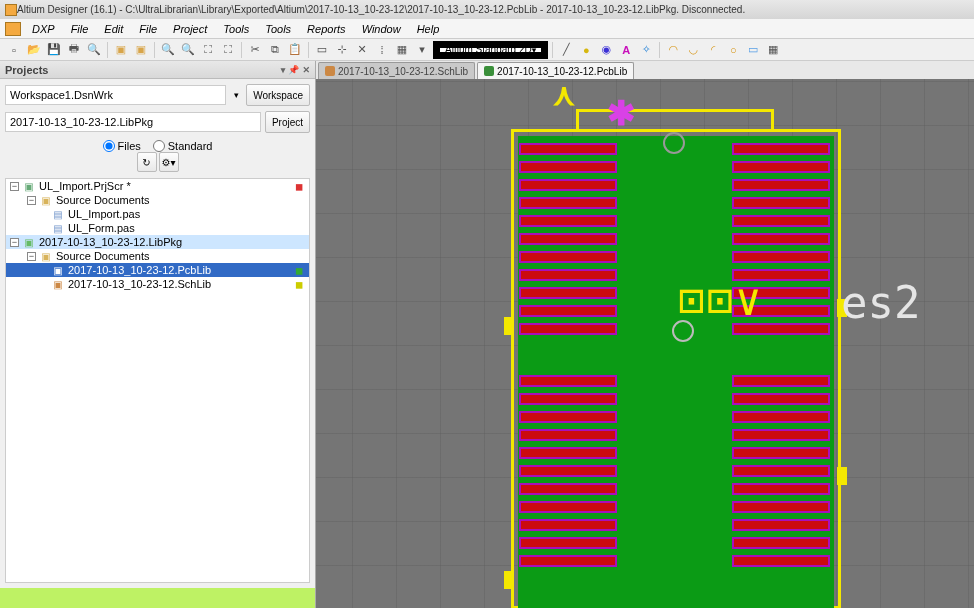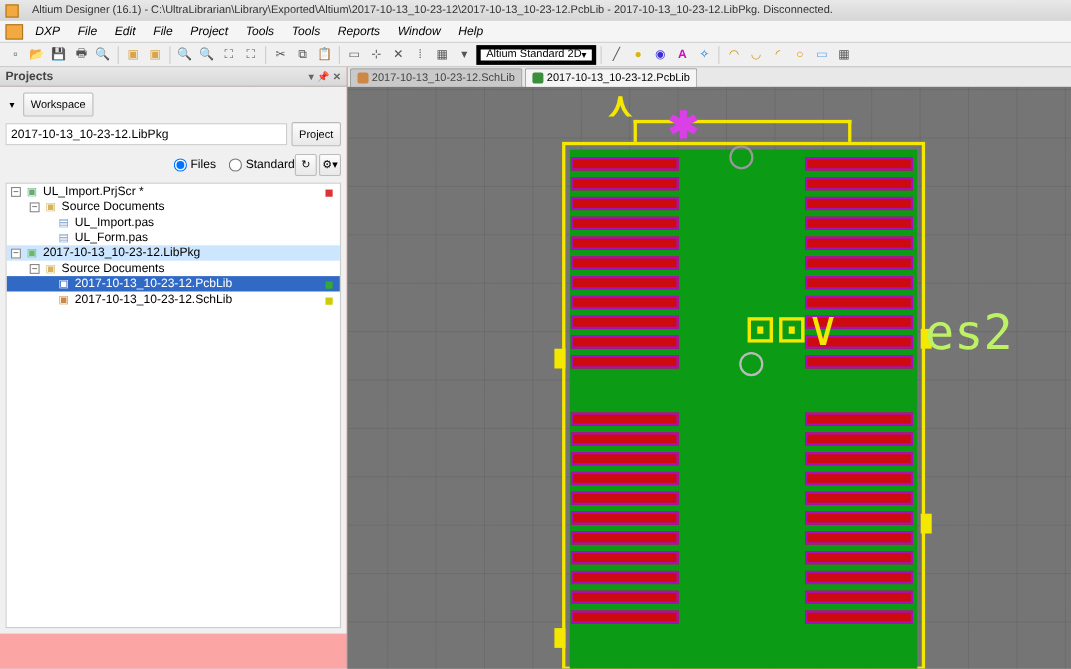--- a/index.html
+++ b/index.html
@@ -14,21 +14,21 @@
     position: relative;
   }
   .titlebar {
     background: linear-gradient(#e8e8e8, #d5d5d5);
     height: 19px;
     padding: 2px 5px;
     font-size: 10px;
     color: #333;
     display: flex;
     align-items: center;
-    gap: 12px;
+    gap: 0;
   }
   .titlebar .appicon {
     width: 12px; height: 12px;
     background: #f4a940;
     border: 1px solid #aa7720;
   }
   .menubar {
     background: #f5f5f5;
     height: 20px;
     padding: 0 5px;
@@ -66,35 +66,35 @@
     cursor: pointer;
     color: #555;
   }
   .toolbar .sep {
     width: 1px; height: 16px;
     background: #ccc;
     margin: 0 2px;
   }
   .toolbar .combo {
     height: 18px;
-    border: 4px solid #000000;
+    border: 7px solid #000000;
     background: #fff;
     padding: 0 5px;
     font-size: 10px;
     display: flex;
     align-items: center;
     min-width: 100px;
   }
   .main {
     display: flex;
     height: 547px;
   }
   .left-panel {
     width: 316px;
-    background: #fca5a5;
+    background: #bef264;
     border-right: 1px solid #aaa;
     display: flex;
     flex-direction: column;
   }
   .panel-header {
     background: linear-gradient(#e8e8e8, #d8d8d8);
     height: 18px;
     padding: 0 5px;
     font-size: 11px;
     font-weight: bold;
@@ -138,23 +138,24 @@
     height: 22px;
     border: 1px solid #bbb;
     background: linear-gradient(#fdfdfd,#e8e8e8);
     border-radius: 2px;
     padding: 0 6px;
     font-size: 10px;
     cursor: pointer;
   }
   .radio-row {
     display: flex;
-    justify-content: flex-end;
+    justify-content: center;
     align-items: center;
     padding: 2px 0 6px;
+    flex-direction: column;
   }
   .radio-row label {
     display: flex;
     align-items: center;
     gap: 3px;
     font-size: 11px;
   }
   .radio-row input[type=radio]{ margin:0; width:12px; height:12px;}
   .radio-row .rightbtns {
     display: flex;
@@ -292,21 +293,21 @@
     position:absolute;
     font-size: 44px;
     color: #f4e800;
     font-weight: normal;
     letter-spacing: 2px;
     font-family: monospace;
   }
   .overtext {
     position:absolute;
     font-size: 44px;
-    color: #bef264;
+    color: #e5e5e5;
     font-family: monospace;
   }
   .circle {
     position:absolute;
     width: 22px; height:22px;
     border: 2px solid #999;
     border-radius: 50%;
   }
 </style>
 </head>
@@ -381,20 +382,21 @@
     <div class="panel-header">
       <span>Projects</span>
       <span class="controls">
         <span>▾</span>
         <span>📌</span>
         <span>✕</span>
       </span>
     </div>
     <div class="panel-body">
       <div class="row">
+        <input type="text" value="Workspace1.DsnWrk" style="">
         <span class="dd">▾</span>
         <button>Workspace</button>
       </div>
       <div class="row">
         <input type="text" value="2017-10-13_10-23-12.LibPkg" style="">
         <button>Project</button>
       </div>
       <div class="radio-row">
         <div style="display:flex;gap:12px;">
           <label>

